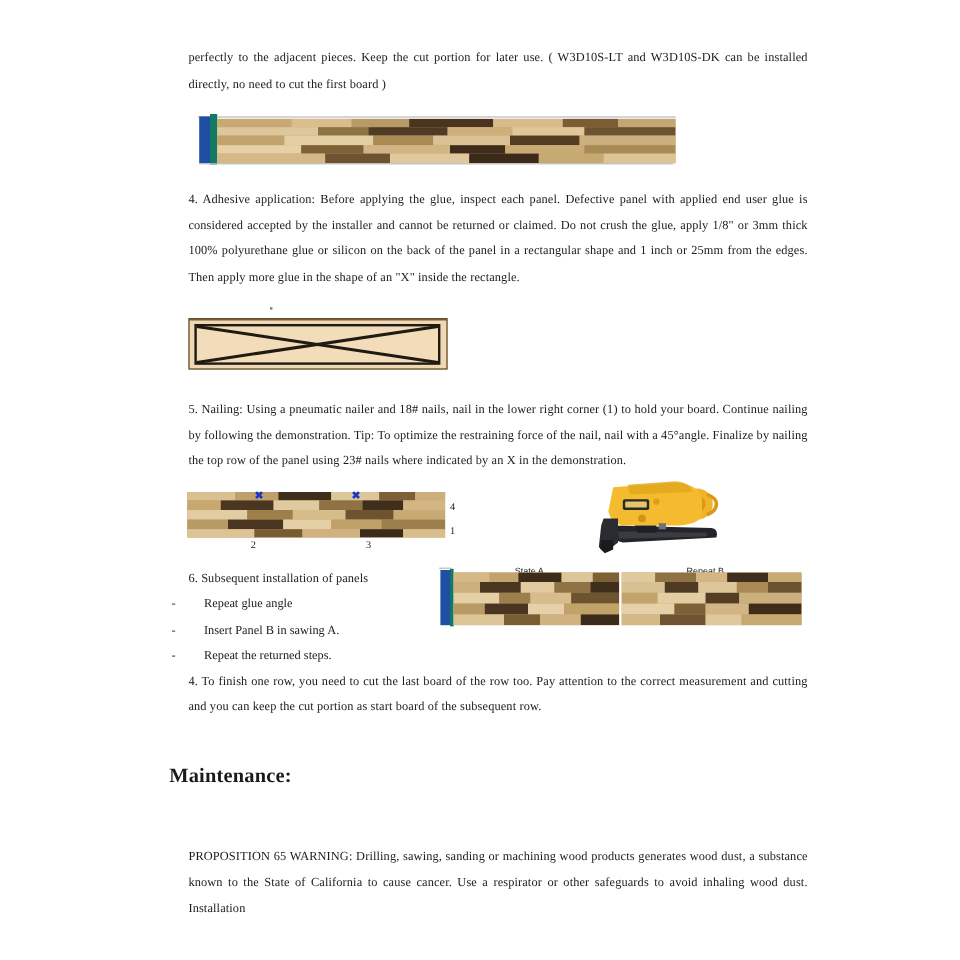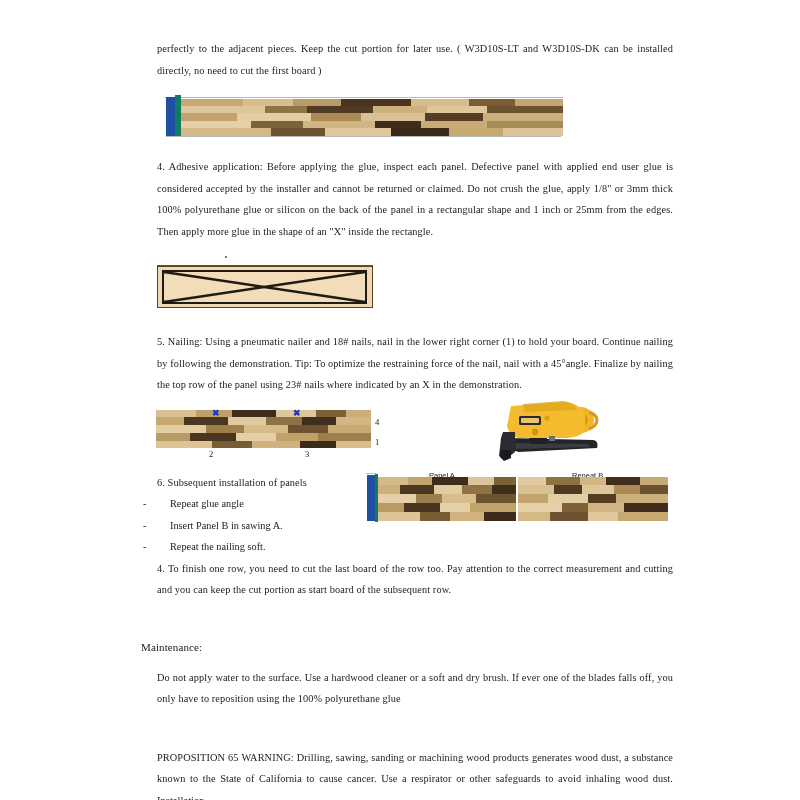--- a/index.html
+++ b/index.html
@@ -39,22 +39,22 @@
   p.body-text.left {
     text-align: left;
   }
   .gap-sm { height: 10px; }
   .gap-md { height: 17px; }
   .gap-lg { height: 27px; }
   .gap-xl { height: 36px; }
 
   h2.section-heading {
     margin: 0;
-    font-size: 11px;
-    font-weight: normal;
+    font-size: 17px;
+    font-weight: bold;
     line-height: 20px;
     letter-spacing: 0.01em;
   }
 
   
   ul.dash-list {
     list-style: none;
     margin: 0;
     padding: 0;
   }
@@ -298,21 +298,21 @@
 
         <path d="M100 24 Q108 27 108 32 Q108 38 100 41" fill="none" stroke="#d89a18" stroke-width="3"></path>
       </svg>
     </div>
 
     <div class="gap-sm"></div>
 
     <div style="position:relative;">
 
       <div class="wood-figure" style="position:absolute;left:220px;top:-1px;width:312px;height:62px;">
-        <div class="panel-label" style="left:68px;top:0px;">Panel A</div>
+        <div class="panel-label" style="left:68px;top:0px;">State A</div>
         <div class="panel-label" style="left:211px;top:0px;">Repeat B</div>
 
         <div class="thin-rule" style="left:5px;top:2px;width:10px;"></div>
         <div class="edge-blue" style="left:6px;top:4px;width:8px;height:46px;"></div>
         <div class="edge-teal" style="left:14px;top:3px;width:3px;height:48px;"></div>
 
         <div class="wood-strip" style="left:17px;top:6px;width:138px;height:44px;position:absolute;">
           <div class="plank" style="left:0;top:0;width:30px;height:8px;background:#d5b989;"></div>
           <div class="plank" style="left:30px;top:0;width:24px;height:8px;background:#c2a36c;"></div>
           <div class="plank" style="left:54px;top:0;width:36px;height:8px;background:#3d2c1a;"></div>
@@ -377,32 +377,31 @@
         <li>
           <span class="dash">-</span>
           <span>Repeat glue angle</span>
         </li>
         <li>
           <span class="dash">-</span>
           <span>Insert Panel B in sawing A.</span>
         </li>
         <li>
           <span class="dash">-</span>
-          <span>Repeat the nailing soft.</span>
+          <span>Repeat the returned steps.</span>
         </li>
       </ul>
     </div>
 
     <p class="body-text">4. To finish one row, you need to cut the last board of the row too. Pay attention to the correct measurement and cutting and you can keep the cut portion as start board of the subsequent row.</p>
 
     <div class="gap-xl"></div>
 
     <h2 class="section-heading">Maintenance:</h2>
     <div class="gap-sm"></div>
-    <p class="body-text">Do not apply water to the surface. Use a hardwood cleaner or a soft and dry brush. If ever one of the blades falls off, you only have to reposition using the 100% polyurethane glue</p>
 
     <div class="gap-lg"></div>
 
     <div class="gap-sm"></div>
     <p class="body-text">PROPOSITION 65 WARNING: Drilling, sawing, sanding or machining wood products generates wood dust, a substance known to the State of California to cause cancer. Use a respirator or other safeguards to avoid inhaling wood dust. Installation</p>
 
   </div>
 </div>
 
 </body></html>

